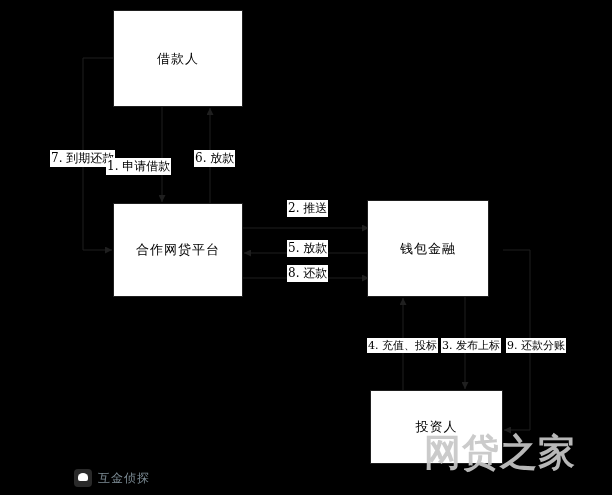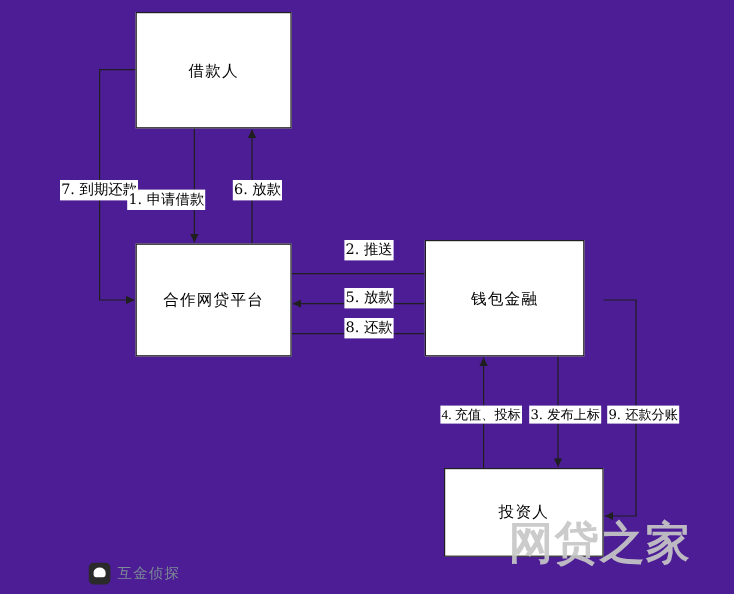--- a/index.html
+++ b/index.html
@@ -2,21 +2,21 @@
 <html><head>
 <meta charset="utf-8">
 <style>
   * { margin: 0; padding: 0; box-sizing: border-box; }
   html, body { background: #ffffff; }
   body { font-family: "DejaVu Serif", "Liberation Serif", serif; }
   .canvas {
     position: relative;
     width: 612px;
     height: 495px;
-    background: #4c1d95;
+    background: #000000;
     overflow: hidden;
   }
   svg.wires {
     position: absolute;
     left: 0; top: 0;
     width: 612px; height: 495px;
     z-index: 1;
   }
   .node {
     position: absolute;
@@ -25,39 +25,39 @@
     display: flex;
     align-items: center;
     justify-content: center;
     font-size: 13px;
     color: #000000;
     z-index: 2;
     letter-spacing: 1px;
   }
   .node-borrower { left: 113px; top: 10px;  width: 130px; height: 97px; }
   .node-platform { left: 113px; top: 203px; width: 130px; height: 94px; }
-  .node-wallet   { left: 354px; top: 200px; width: 133px; height: 97px; }
+  .node-wallet   { left: 367px; top: 200px; width: 122px; height: 97px; }
   .node-investor { left: 370px; top: 390px; width: 133px; height: 74px; }
 
   .edge-label {
     position: absolute;
     font-size: 12px;
     color: #000000;
     background: #ffffff;
     padding: 0 1px;
     white-space: nowrap;
     z-index: 3;
   }
   .lbl-repay-due  { left: 50px;  top: 150px; }
   .lbl-apply      { left: 106px; top: 158px; }
   .lbl-disburse6  { left: 194px; top: 150px; }
   .lbl-push       { left: 287px; top: 200px; }
   .lbl-disburse5  { left: 287px; top: 240px; }
   .lbl-repay8     { left: 287px; top: 265px; }
-  .lbl-recharge   { left: 367px; top: 338px; font-size: 11px; font-family: Liberation Serif, serif; }
+  .lbl-recharge   { left: 367px; top: 338px; font-size: 11px; }
   .lbl-publish    { left: 441px; top: 338px; font-size: 11px; text-align: center; }
   .lbl-split      { left: 506px; top: 338px; font-size: 11px; }
 
   .wm-site {
     position: absolute;
     left: 424px; top: 428px;
     font-size: 37px;
     font-weight: bold;
     color: #c7c7c7;
     letter-spacing: 1px;

